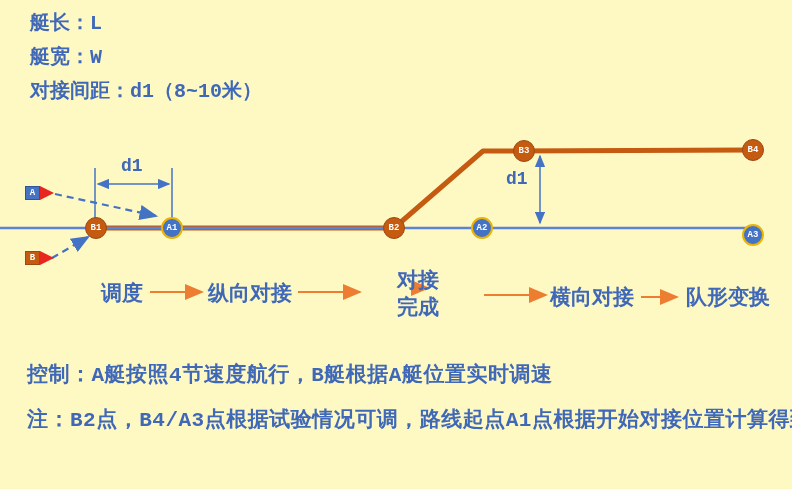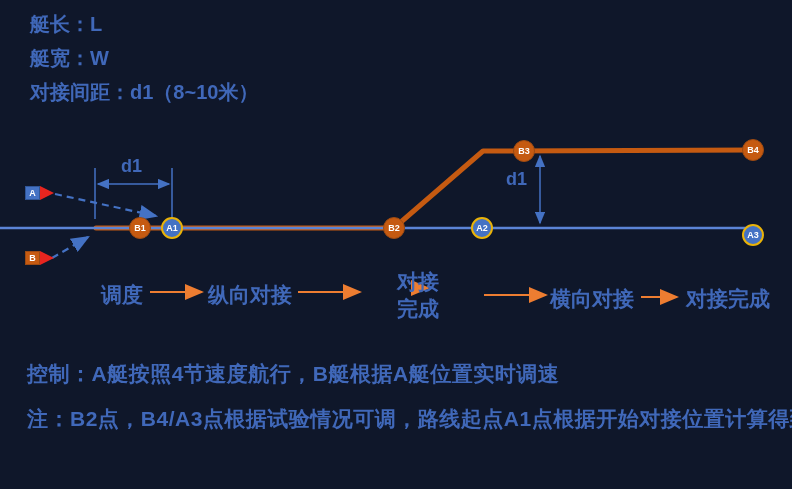--- a/index.html
+++ b/index.html
@@ -1,18 +1,18 @@
 <!DOCTYPE html>
 <html><head>
 <meta charset="utf-8">
 <style>
   html,body{margin:0;padding:0;background:#fff;}
   .canvas{
-    position:relative;width:792px;height:489px;background:#0f172a;overflow:hidden;
-    font-family:Liberation Sans, sans-serif;
+    position:relative;width:792px;height:489px;background:#fef9c3;overflow:hidden;
+    font-family:Liberation Mono, monospace;
   }
   .blue-text{color:#4068B9;font-weight:bold;}
   .hdr{position:absolute;left:30px;font-size:20px;line-height:22px;white-space:nowrap;}
   .hdr1{top:13px;} .hdr2{top:47px;} .hdr3{top:81px;}
   .svg-layer{position:absolute;left:0;top:0;}
   .node{
     position:absolute;width:22px;height:22px;border-radius:50%;
     display:flex;align-items:center;justify-content:center;
     color:#fff;font-size:9px;font-weight:bold;box-sizing:border-box;
   }
@@ -73,21 +73,21 @@
 
   <div class="boat blue" style="left:25px;top:186px;">
     <span>A</span>
   </div>
   <div class="boat-tri" style="left:40px;top:186px;"></div>
   <div class="boat orange" style="left:25px;top:251px;">
     <span>B</span>
   </div>
   <div class="boat-tri" style="left:40px;top:251px;"></div>
 
-  <div class="node orange" style="left:85px;top:217px;margin-left:44px;">
+  <div class="node orange" style="left:85px;top:217px;">
     <span>B1</span>
   </div>
   <div class="node blue" style="left:161px;top:217px;">
     <span>A1</span>
   </div>
   <div class="node orange" style="left:383px;top:217px;">
     <span>B2</span>
   </div>
   <div class="node blue" style="left:471px;top:217px;">
     <span>A2</span>
@@ -113,19 +113,19 @@
     <div>纵向对接</div>
   </div>
   <div class="step" style="left:394px;top:268px;margin-left:24px;">
     <div>对接</div>
     <div>完成</div>
   </div>
   <div class="step" style="left:592px;top:285px;">
     <div>横向对接</div>
   </div>
   <div class="step" style="left:728px;top:285px;">
-    <div>对接完成</div>
+    <div>队形变换</div>
   </div>
 
   <div class="note-line" style="top:360px;">控制：A艇按照4节速度航行，B艇根据A艇位置实时调速</div>
   <div class="note-line" style="top:405px;">注：B2点，B4/A3点根据试验情况可调，路线起点A1点根据开始对接位置计算得到</div>
 
 </div>
 
 </body></html>

